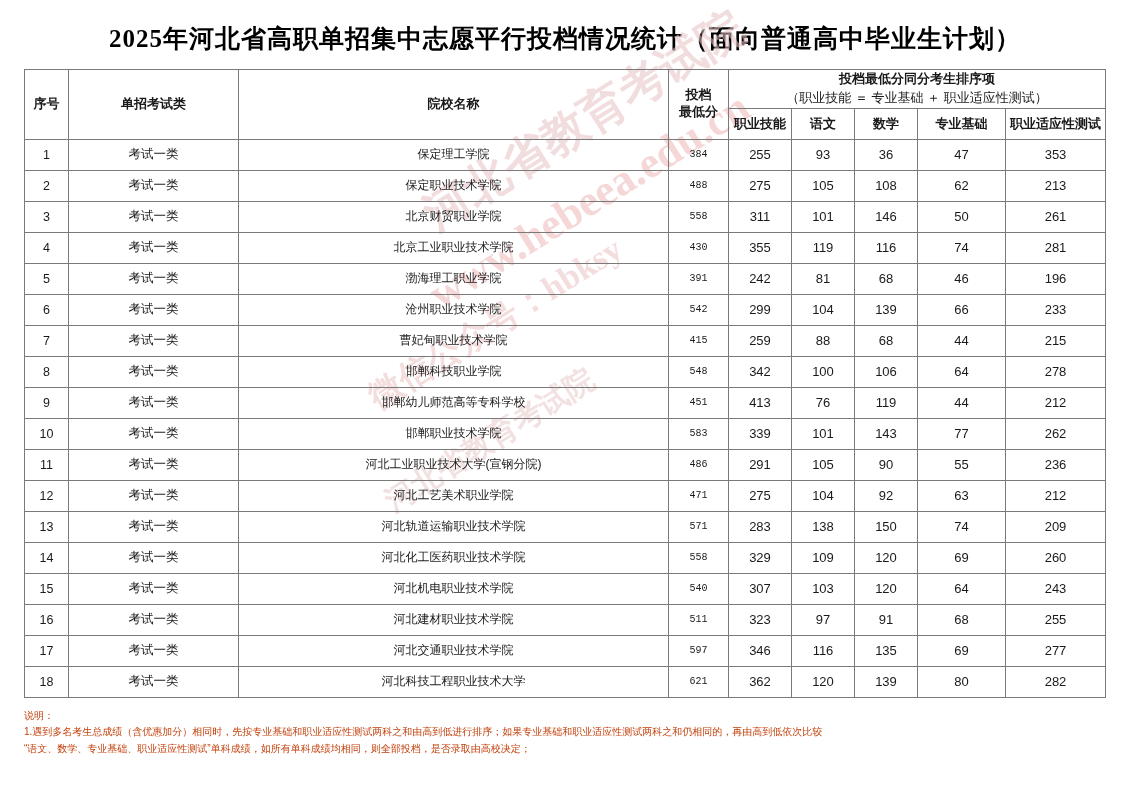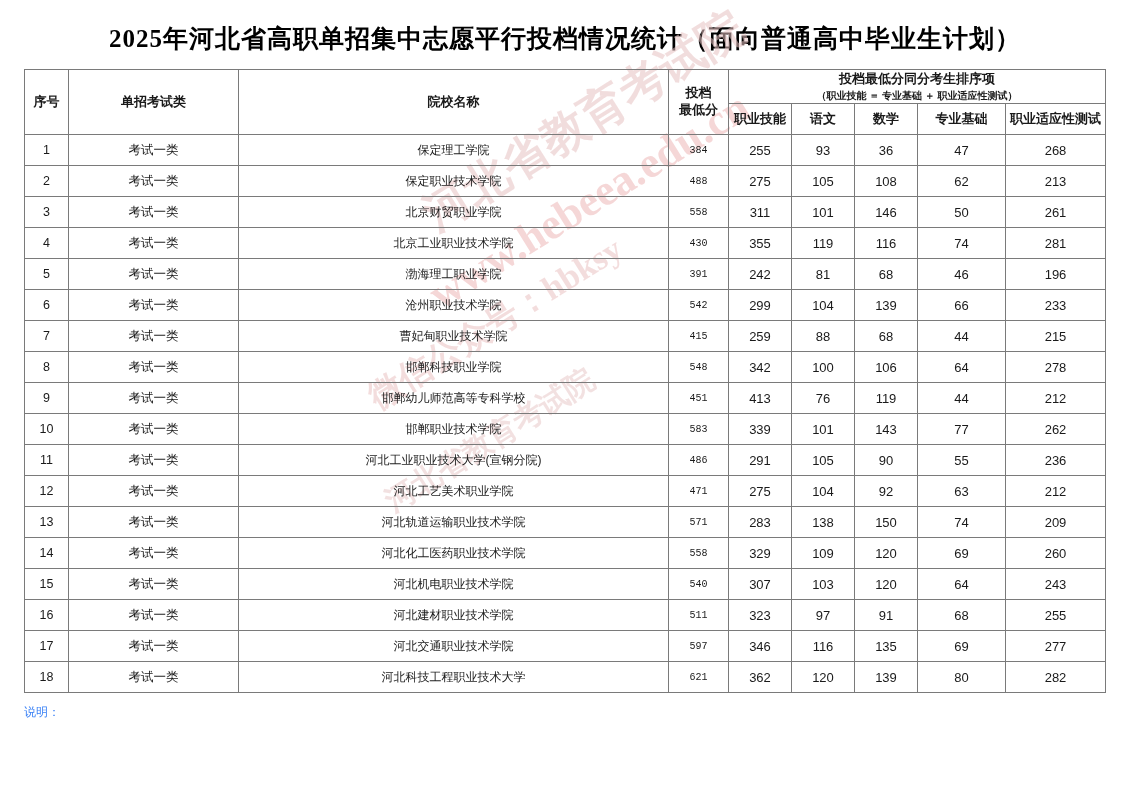--- a/index.html
+++ b/index.html
@@ -62,21 +62,21 @@
   .th-sub-wide { width: 88px; }
   .th-last { width: 100px; }
 
   .group-head {
     line-height: 1.45;
     font-size: 12.5px;
     padding: 4px 2px;
     margin-left: 12px;
   }
   .group-head .l1 { font-weight: bold; font-size: 13px; }
-  .group-head .l2 { font-weight: bold; font-size: 10px; }
+  .group-head .l2 { font-weight: normal; font-size: 13px; }
 
   .two-line {
     line-height: 1.3;
   }
   td.school {
     text-align: center;
     font-size: 12px;
   }
   td.numeric {
     text-align: right;
@@ -91,23 +91,23 @@
   td.seq {
     font-size: 12.5px;
   }
   td.cat {
     font-size: 12.5px;
   }
 
   .notes {
     width: 1082px;
     margin: 10px auto 8px auto;
-    font-size: 12px;
+    font-size: 10px;
     line-height: 1.65;
-    color: #3b82f6;
+    color: #c2410c;
     position: relative;
     z-index: 2;
   }
   .notes .note-line { white-space: pre-wrap; }
 
   
   .wm-layer {
     position: absolute;
     left: 0; top: 0;
     width: 1130px; height: 800px;
@@ -199,21 +199,21 @@
     <tbody>
       <tr>
         <td class="seq">1</td>
         <td class="cat">考试一类</td>
         <td class="school">保定理工学院</td>
         <td class="score">384</td>
         <td class="numeric">255</td>
         <td class="numeric">93</td>
         <td class="numeric">36</td>
         <td class="numeric">47</td>
-        <td class="numeric">268</td>
+        <td class="numeric">353</td>
       </tr>
       <tr>
         <td class="seq">2</td>
         <td class="cat">考试一类</td>
         <td class="school">保定职业技术学院</td>
         <td class="score">488</td>
         <td class="numeric">275</td>
         <td class="numeric">105</td>
         <td class="numeric">108</td>
         <td class="numeric">62</td>
@@ -393,15 +393,17 @@
         <td class="numeric">120</td>
         <td class="numeric">139</td>
         <td class="numeric">80</td>
         <td class="numeric">282</td>
       </tr>
     </tbody>
   </table>
 
   <div class="notes">
     <div class="note-line">说明：</div>
+    <div class="note-line">1.遇到多名考生总成绩（含优惠加分）相同时，先按专业基础和职业适应性测试两科之和由高到低进行排序；如果专业基础和职业适应性测试两科之和仍相同的，再由高到低依次比较</div>
+    <div class="note-line">“语文、数学、专业基础、职业适应性测试”单科成绩，如所有单科成绩均相同，则全部投档，是否录取由高校决定；</div>
   </div>
 
 </div>
 
 </body></html>

